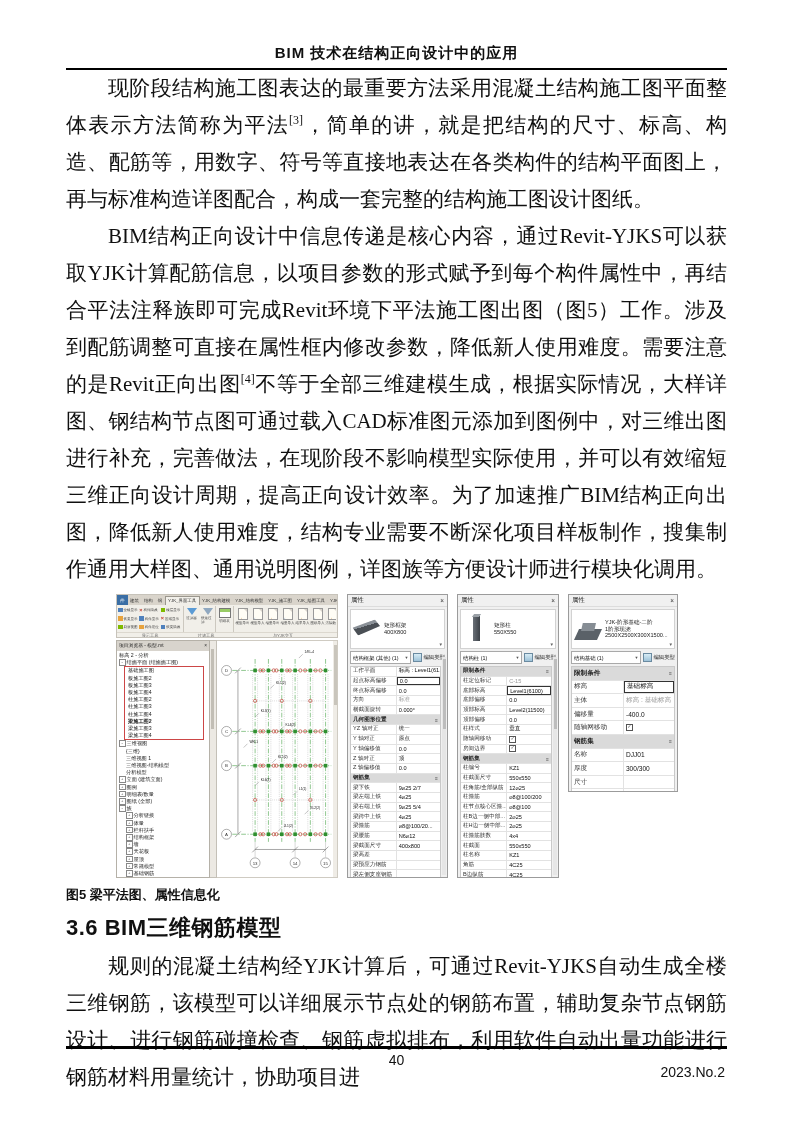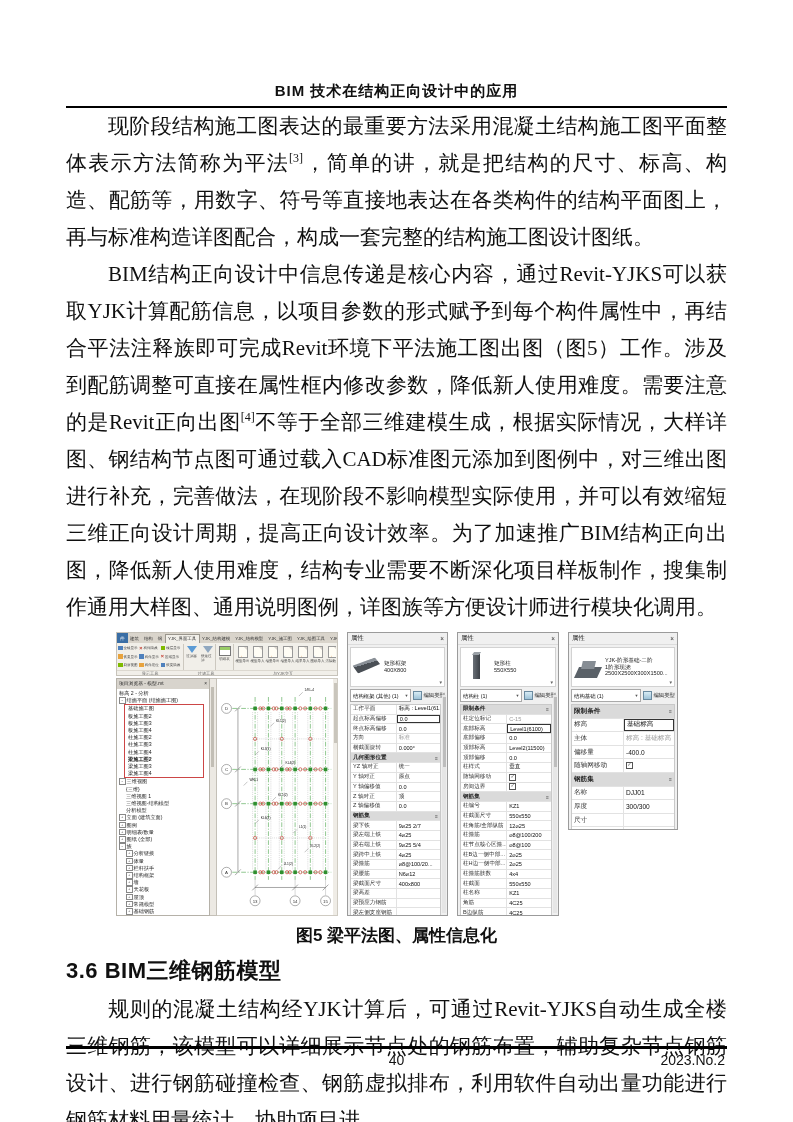--- a/index.html
+++ b/index.html
@@ -1,31 +1,31 @@
 <!DOCTYPE html>
 <html><head>
 <meta charset="utf-8">
 <style>
   html,body{margin:0;padding:0;background:#fff;}
   .page{position:relative;width:793px;height:1122px;background:#fff;overflow:hidden;
         font-family:"Liberation Serif","DejaVu Serif",serif;color:#101010;}
   .content{position:absolute;left:66px;top:0;width:661px;}
-  .doc-header{padding-top:82px;text-align:center;font-size:15px;letter-spacing:1px;
+  .doc-header{padding-top:44px;text-align:center;font-size:15px;letter-spacing:1px;
         font-family:"Liberation Sans","DejaVu Sans",sans-serif;font-weight:bold;}
   .header-rule{border-bottom:2.2px solid #000;margin-top:5px;}
   h2.sec-h{font-family:"Liberation Sans","DejaVu Sans",sans-serif;font-weight:bold;
         font-size:22px;margin:9px 0 5px 0;letter-spacing:.5px;}
   p.body{font-size:21px;line-height:37px;text-align:justify;margin:0;text-indent:2em;
         word-break:break-all;}
   p.body sup{font-size:12px;line-height:0;}
   
   .figure{margin:6px 0 0 50px;height:285px;display:flex;gap:9px;align-items:flex-start;
         font-family:"Liberation Sans","DejaVu Sans",sans-serif;}
-  .fig-caption{text-align:center;font-family:"Liberation Sans","DejaVu Sans",sans-serif;
-        font-weight:bold;font-size:17px;margin-top:7px;}
+  .fig-caption{font-family:"Liberation Sans","DejaVu Sans",sans-serif;
+        font-weight:bold;font-size:13px;margin-top:7px;}
   
   .revit{width:222px;height:284px;flex:none;}
   .ribbon{height:44px;background:#f1efe9;border:1px solid #c7c3ba;box-sizing:border-box;overflow:hidden;}
   .tabbar{height:10px;background:#d9d4cb;display:flex;align-items:flex-end;overflow:hidden;}
   .file-btn{background:#3a6ea5;color:#fff;font-size:4.6px;line-height:9px;padding:0 3px;border-radius:1px 1px 0 0;}
   .tab{font-size:4.4px;line-height:8px;padding:0 2.5px;color:#333;white-space:nowrap;}
   .tab.active{background:#f1efe9;border:.5px solid #9a968d;border-bottom:none;}
   .btnrow{display:flex;height:26px;padding:1px 1px 0 1px;}
   .grp-sep{width:1px;background:#ccc8bf;margin:0 1px;flex:none;}
   .disp{display:grid;grid-template-columns:repeat(3,1fr);grid-auto-rows:8.4px;width:64px;
@@ -117,21 +117,21 @@
   .th-col::before{content:"";position:absolute;top:-2px;left:0;width:7px;height:3px;background:#9aa0a6;transform:skewX(-35deg);}
   .th-foot{position:absolute;left:0;top:3px;width:28px;height:22px;}
   .th-foot .f1{position:absolute;bottom:0;left:0;width:28px;height:11px;background:#5a6168;
         clip-path:polygon(18% 0,100% 0,82% 100%,0 100%);}
   .th-foot .f2{position:absolute;bottom:9px;left:7px;width:15px;height:8px;background:#868d94;
         clip-path:polygon(12% 0,100% 0,88% 100%,0 100%);}
   
   .footer{position:absolute;left:66px;width:661px;top:1046px;border-top:3px solid #000;}
   .footer-row{position:relative;text-align:center;font-family:"Liberation Sans","DejaVu Sans",sans-serif;
         font-size:14px;padding-top:3px;color:#111;}
-  .footer-issue{position:absolute;right:2px;top:3px;}
+  .footer-issue{position:absolute;right:2px;top:15px;}
 </style>
 </head>
 <body>
 
 <div class="page">
   <div class="content">
     <div class="doc-header">BIM 技术在结构正向设计中的应用</div>
     <div class="header-rule"></div>
 
 

